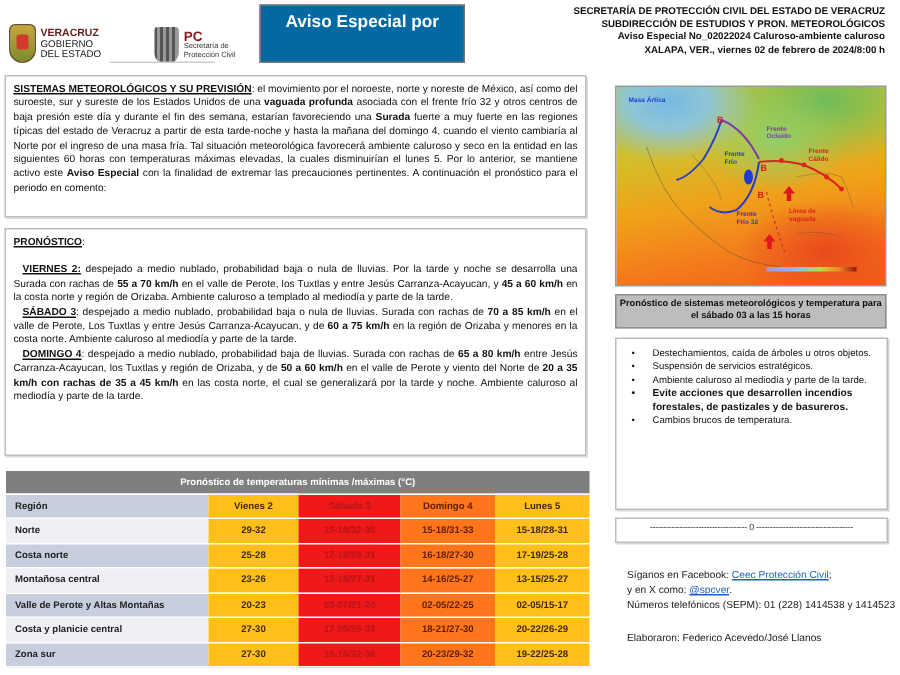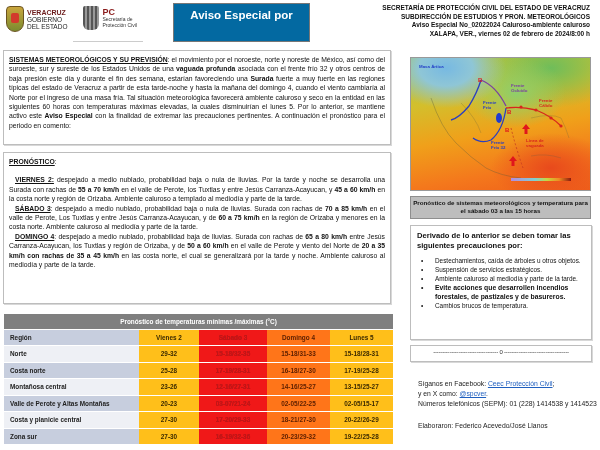--- a/index.html
+++ b/index.html
@@ -1,20 +1,20 @@
 <!DOCTYPE html>
 <html><head>
 <meta charset="utf-8">
 <style>
   * { box-sizing: border-box; margin: 0; padding: 0; }
   html, body { width: 600px; height: 450px; overflow: hidden; background: #ffffff; }
   body { font-family: "Liberation Sans", sans-serif; color: #111; position: relative; }
 
   
-  .logos { position: absolute; left: 6px; top: 6px; width: 160px; height: 36px; display: flex; align-items: flex-start; gap: 0; }
+  .logos { position: absolute; left: 6px; top: 6px; width: 160px; height: 36px; display: flex; align-items: flex-end; gap: 20px; }
   .logo-ver { display: flex; align-items: center; gap: 3px; }
   .shield { width: 18px; height: 26px; border-radius: 4px 4px 9px 9px; background: linear-gradient(#c9a53c, #7a8b2f); border: 1px solid #6b5320; position: relative; }
   .shield::after { content: ""; position: absolute; left: 4px; top: 6px; width: 8px; height: 10px; background: #d23a2c; border-radius: 2px; }
   .ver-text { font-size: 6.5px; line-height: 7px; color: #222; }
   .ver-text b { display: block; font-size: 7px; color: #6b1b1b; }
   .logo-pc { display: flex; align-items: center; gap: 3px; margin-left: 16px; }
   .castle { width: 16px; height: 24px; background: repeating-linear-gradient(90deg, #555 0 2px, #999 2px 4px); border-radius: 2px 2px 6px 6px; }
   .pc-text { font-size: 5px; line-height: 5.5px; color: #333; }
   .pc-text b { display: block; font-size: 9px; line-height: 9px; color: #8a1a1a; }
   .logo-underline { position: absolute; left: 73px; top: 41px; width: 70px; height: 1px; background: #ccc; }
@@ -219,21 +219,20 @@
   <div class="map-lbl" style="left:8px;top:6px;color:#2440c8;">Masa Ártica</div>
   <div class="map-lbl" style="left:100px;top:25px;width:24px;color:#7a3fa0;">Frente Ocluido</div>
   <div class="map-lbl" style="left:72px;top:42px;width:20px;color:#2a3fc0;">Frente Frío</div>
   <div class="map-lbl" style="left:128px;top:40px;width:26px;color:#d8261c;">Frente Cálido</div>
   <div class="map-lbl" style="left:115px;top:80px;width:28px;color:#d8261c;">Línea de vaguada</div>
   <div class="map-lbl" style="left:80px;top:82px;width:22px;color:#2a3fc0;">Frente Frío 32</div>
 </div>
 <div id="map-caption">Pronóstico de sistemas meteorológicos y temperatura para el sábado 03 a las 15 horas</div>
 
 <div class="box" id="precauciones">
-  <div class="ph">Derivado de lo anterior se deben tomar las siguientes precauciones por:</div>
   <ul>
     <li>Destechamientos, caída de árboles u otros objetos.</li>
     <li>Suspensión de servicios estratégicos.</li>
     <li>Ambiente caluroso al mediodía y parte de la tarde.</li>
     <li class="b">Evite acciones que desarrollen incendios forestales, de pastizales y de basureros.</li>
     <li>Cambios brucos de temperatura.</li>
   </ul>
 </div>
 
 <div class="box" id="sep">

